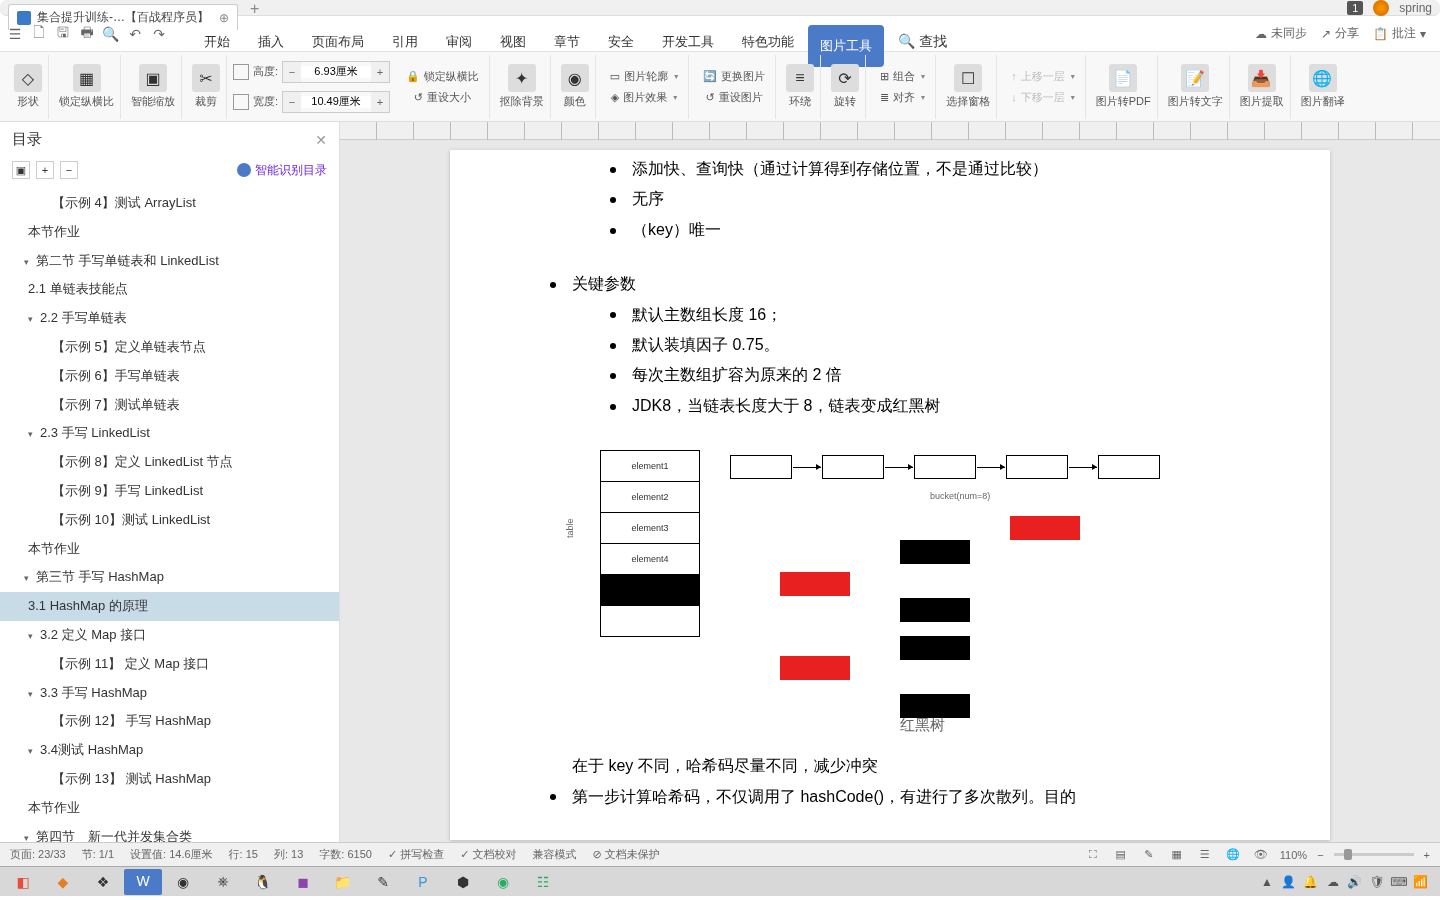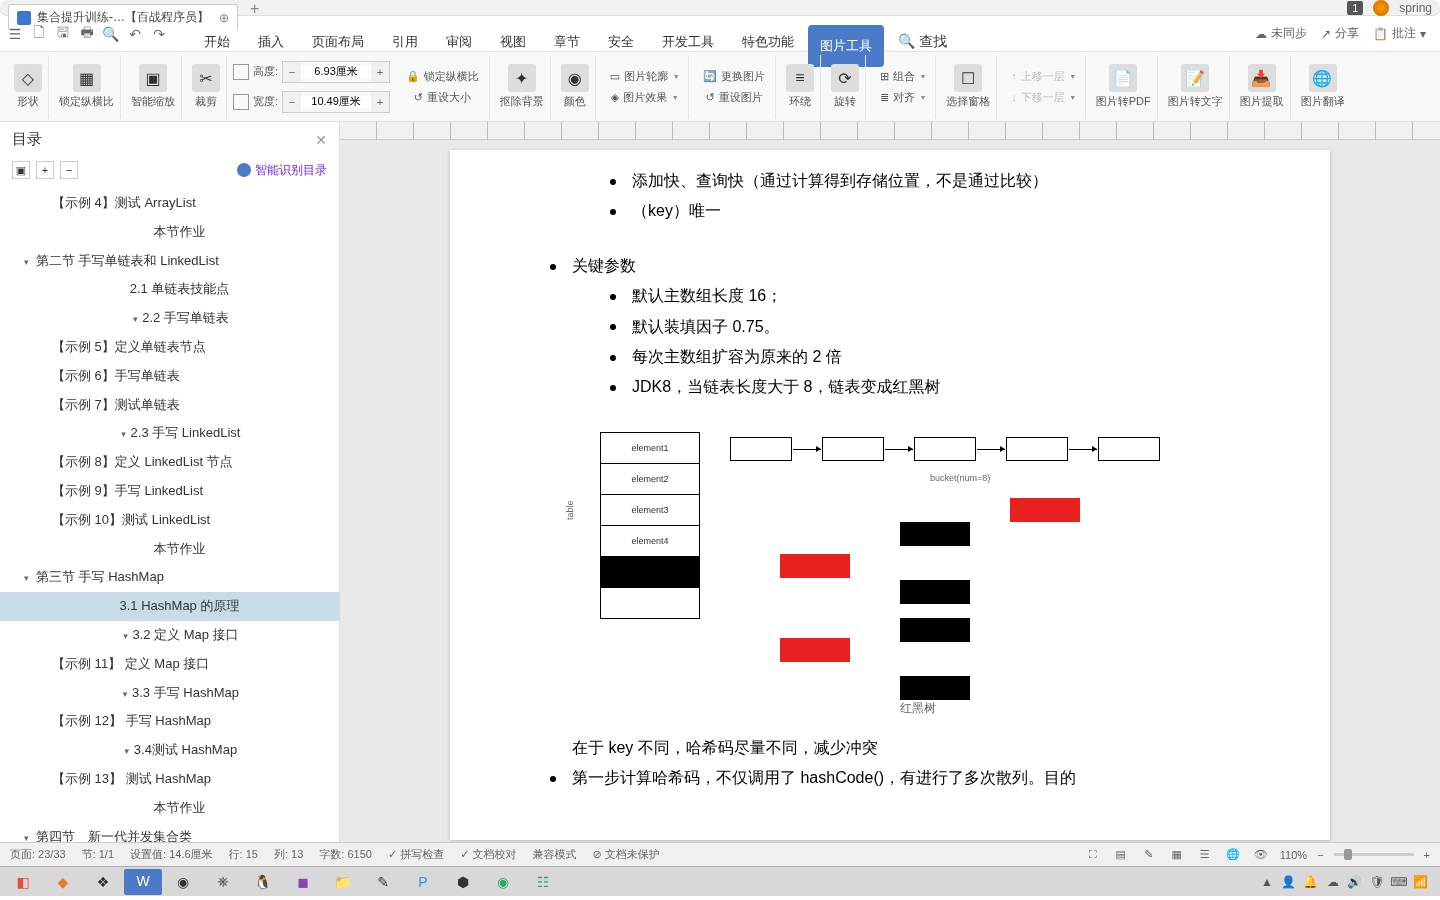--- a/index.html
+++ b/index.html
@@ -52,50 +52,50 @@
 .sidebar-header { display: flex; align-items: center; padding: 8px 12px; }
 .sidebar-title { font-size: 15px; color: #333; }
 .sidebar-close { margin-left: auto; color: #999; cursor: pointer; font-size: 14px; }
 .sidebar-tools { display: flex; align-items: center; padding: 4px 12px; gap: 6px; }
 .tool-btn { width: 18px; height: 18px; border: 1px solid #ccc; display: flex; align-items: center; justify-content: center; font-size: 11px; cursor: pointer; background: #fff; }
 .sidebar-smart { margin-left: auto; font-size: 12px; color: #6d28d9; display: flex; align-items: center; gap: 4px; }
 .smart-icon { width: 14px; height: 14px; background: #4a7ac8; border-radius: 50%; }
 .outline { flex: 1; overflow-y: auto; padding: 6px 0; }
 .outline-item { padding: 4px 8px 4px 48px; font-size: 13px; color: #333; cursor: pointer; white-space: nowrap; line-height: 1.6; }
 .outline-item.lv1 { padding-left: 24px; }
-.outline-item.lv2 { padding-left: 28px; text-align: center; }
+.outline-item.lv2 { padding-left: 28px; }
 .outline-item.lv3 { padding-left: 52px; }
 .outline-item.selected { background: #c8dce8; }
 .outline-item .arrow { display: inline-block; width: 10px; font-size: 9px; color: #666; margin-right: 2px; }
 
 
 .doc-area { flex: 1; background: #e8e8e8; position: relative; overflow: hidden; }
 .ruler-h { height: 18px; background: #f0f0f0; border-bottom: 1px solid #ccc; position: relative; font-size: 9px; color: #777; }
 .ruler-h::before { content: ""; position: absolute; left: 0; right: 0; top: 0; height: 18px; background: repeating-linear-gradient(to right, transparent 0, transparent 36px, #bbb 36px, #bbb 37px); }
-.page { background: #fff; width: 880px; margin: 10px auto 0 auto; min-height: 690px; padding: 16px 60px 20px 100px; box-shadow: 0 1px 4px rgba(0,0,0,.2); position: relative; }
+.page { background: #fff; width: 880px; margin: 10px auto 0 auto; min-height: 690px; padding: 4px 60px 20px 100px; box-shadow: 0 1px 4px rgba(0,0,0,.2); position: relative; }
 .doc-content { font-size: 16px; line-height: 1.9; color: #000; }
 .bullet-l1 { margin-left: 0; }
 .bullet-l2 { margin-left: 60px; }
 .bullet-dot { display: inline-block; width: 6px; height: 6px; background: #000; border-radius: 50%; vertical-align: middle; margin-right: 16px; }
 .diagram { margin: 20px 0 20px 20px; width: 550px; height: 290px; position: relative; border: none; }
 .dia-table { position: absolute; left: 30px; top: 10px; width: 100px; }
 .dia-cell { border: 1px solid #000; height: 32px; margin-top: -1px; display: flex; align-items: center; justify-content: center; font-size: 9px; }
 .dia-cell.black { background: #000; }
 .dia-chain { position: absolute; top: 14px; left: 160px; display: flex; gap: 30px; }
 .dia-chain-box { width: 62px; height: 24px; border: 1px solid #000; position: relative; }
 .dia-chain-box::after { content: ""; position: absolute; right: -30px; top: 11px; width: 28px; height: 1px; background: #000; }
 .dia-chain-box::before { content: ""; position: absolute; right: -30px; top: 8px; border-left: 5px solid #000; border-top: 3px solid transparent; border-bottom: 3px solid transparent; }
 .dia-chain-box:last-child::after, .dia-chain-box:last-child::before { display: none; }
 .dia-bucket-label { position: absolute; top: 50px; left: 360px; font-size: 9px; color: #666; }
 .dia-table-label { position: absolute; top: 92px; left: 0px; font-size: 9px; color: #666; transform: rotate(-90deg); transform-origin: left; }
 .dia-tree { position: absolute; top: 75px; left: 160px; width: 380px; height: 210px; }
 .tree-box { position: absolute; width: 70px; height: 24px; }
 .tree-box.red { background: #e82020; }
 .tree-box.black { background: #000; }
-.dia-rbtree-label { position: absolute; bottom: -4px; left: 330px; font-size: 12px; color: #666; }
+.dia-rbtree-label { position: absolute; bottom: -4px; left: 330px; font-size: 15px; color: #666; }
 .resize-handle { position: absolute; right: -3px; top: 50%; width: 6px; height: 30px; background: #ccc; cursor: ew-resize; }
 
 
 .statusbar { height: 24px; background: #f0f0f0; border-top: 1px solid #ccc; display: flex; align-items: center; padding: 0 10px; font-size: 11px; color: #666; gap: 16px; }
 .status-right { margin-left: auto; display: flex; align-items: center; gap: 10px; }
 .status-icon-btn { width: 18px; height: 18px; display: flex; align-items: center; justify-content: center; cursor: pointer; }
 .zoom-slider { width: 80px; height: 3px; background: #ccc; position: relative; }
 .zoom-slider::after { content: ""; position: absolute; left: 10px; top: -4px; width: 8px; height: 11px; background: #999; border-radius: 2px; }
 
 
@@ -289,20 +289,21 @@
         <div class="outline-item lv1"><span class="arrow">▾</span><span>第四节　新一代并发集合类</span></div>
       </div>
     <div class="resize-handle"></div>
   </div>
 
   <div class="doc-area">
     <div class="ruler-h"></div>
     <div class="page">
       <div class="doc-content" id="doc-content">
           <div class="bullet-l2"><span class="bullet-dot"></span><span>添加快、查询快（通过计算得到存储位置，不是通过比较）</span></div>
+          <div class="bullet-l2"><span class="bullet-dot"></span><span>无序</span></div>
           <div class="bullet-l2"><span class="bullet-dot"></span><span>（key）唯一</span></div>
           <div class="bullet-l1" style="margin-top: 24px;"><span class="bullet-dot"></span><span>关键参数</span></div>
           <div class="bullet-l2"><span class="bullet-dot"></span><span>默认主数组长度 16；</span></div>
           <div class="bullet-l2"><span class="bullet-dot"></span><span>默认装填因子 0.75。</span></div>
           <div class="bullet-l2"><span class="bullet-dot"></span><span>每次主数组扩容为原来的 2 倍</span></div>
           <div class="bullet-l2"><span class="bullet-dot"></span><span>JDK8，当链表长度大于 8，链表变成红黑树</span></div>
         </div>
       <div class="diagram">
         <div class="dia-table-label">table</div>
         <div class="dia-table">

